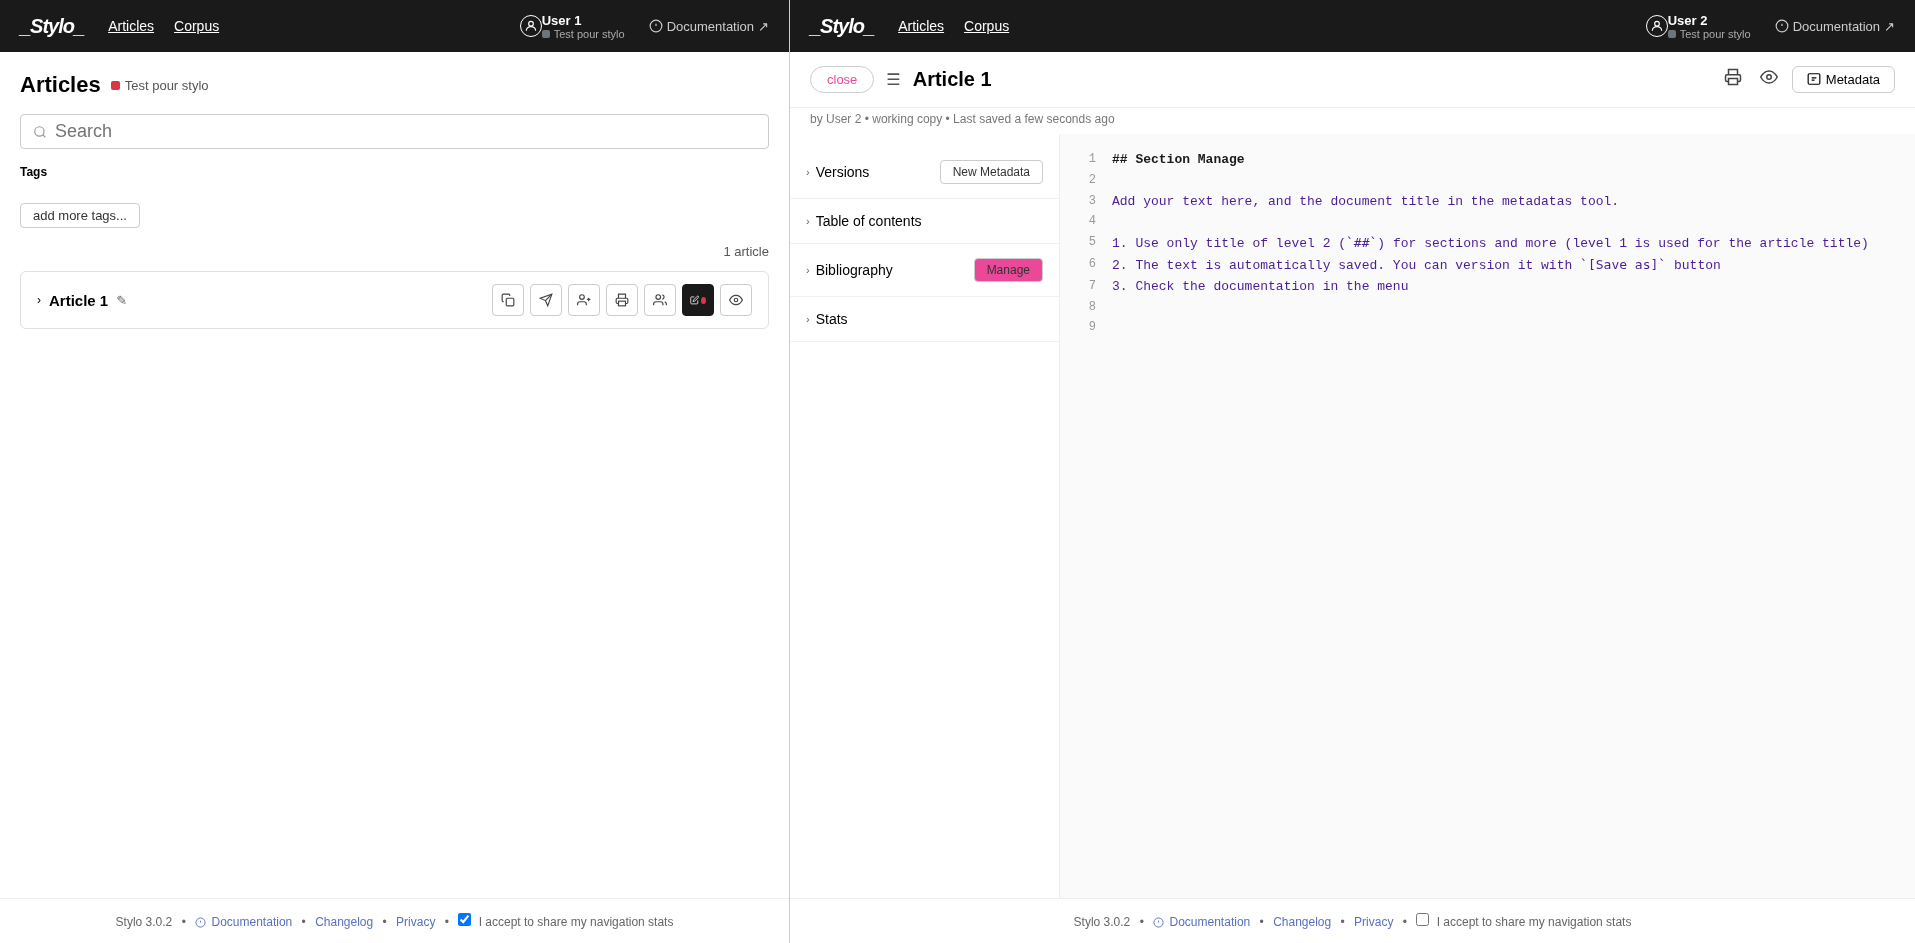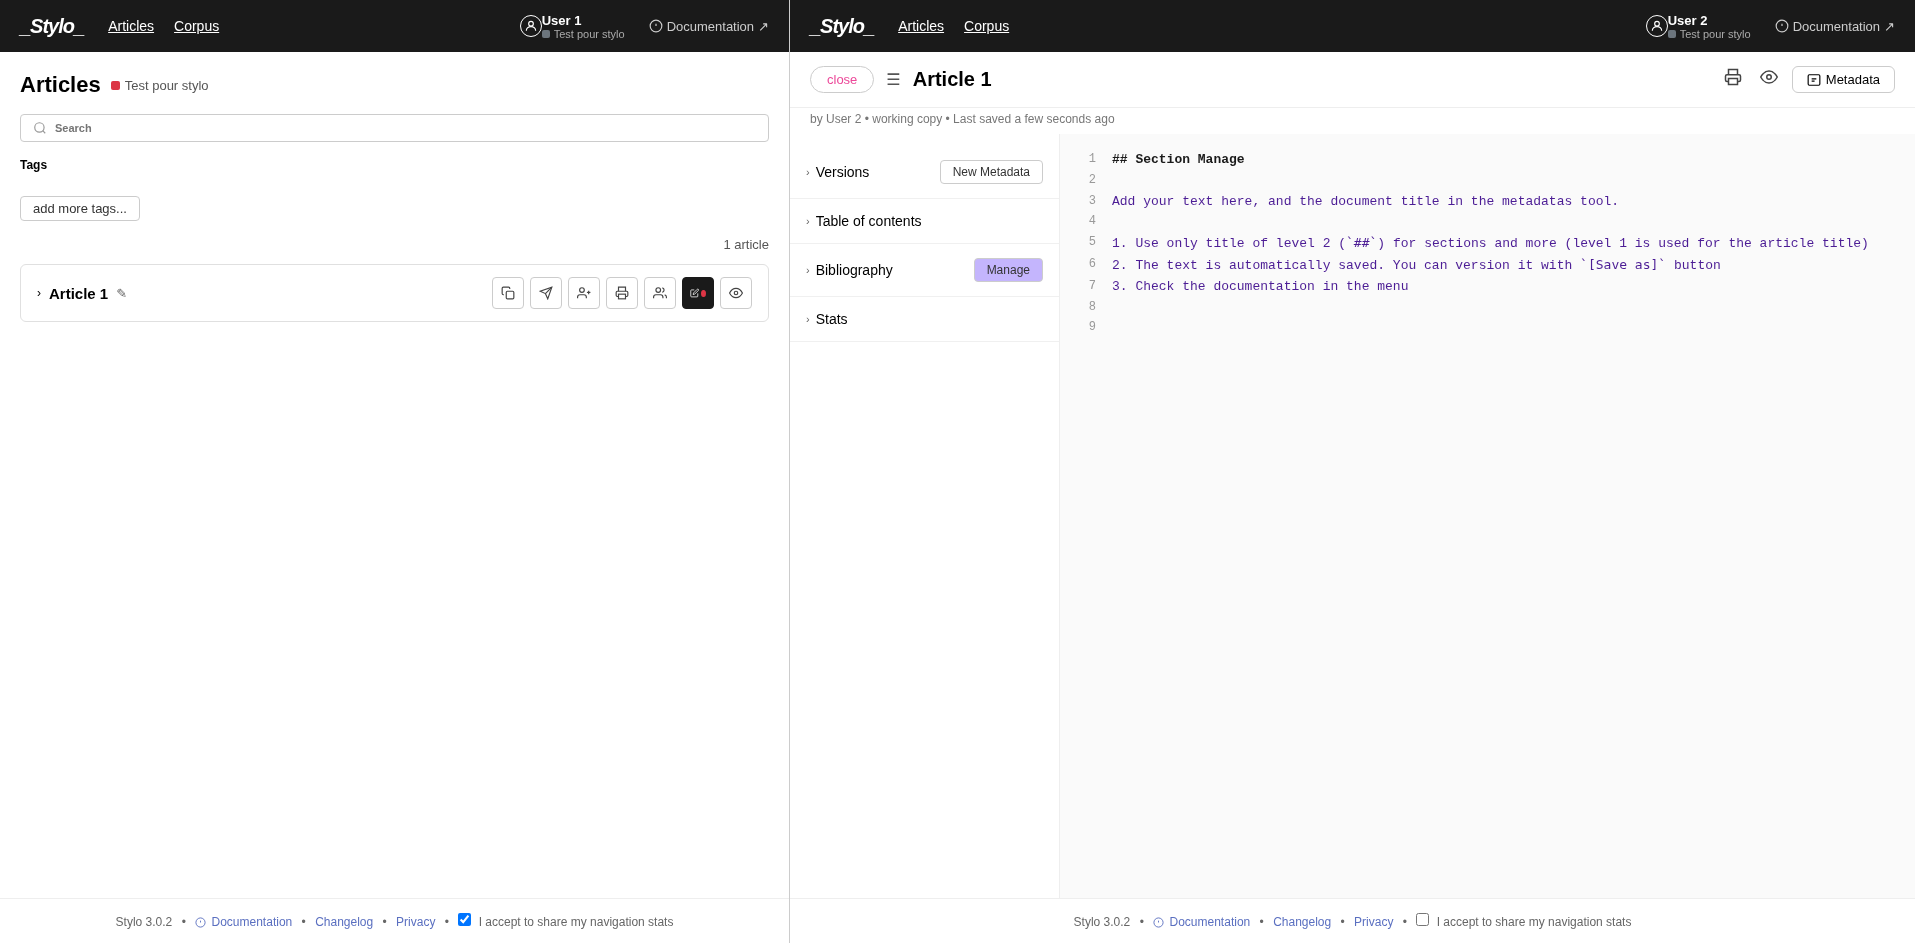--- a/index.html
+++ b/index.html
@@ -105,24 +105,23 @@
       align-items: center;
       border: 1px solid #ccc;
       border-radius: 4px;
       padding: 6px 12px;
       gap: 8px;
       margin-bottom: 16px;
     }
     .search-bar input {
       border: none;
       outline: none;
-      font-size: 11px;
+      font-size: 18px;
       flex: 1;
       background: transparent;
-      font-weight: bold;
     }
     .tags-section { margin-bottom: 16px; }
     .tags-label { font-weight: 700; font-size: 12px; margin-bottom: 24px; }
     .add-tags-btn {
       border: 1px solid #ccc;
       background: #fff;
       border-radius: 4px;
       padding: 4px 12px;
       font-size: 13px;
       color: #333;
@@ -258,21 +257,21 @@
       color: #444;
       padding: 4px;
     }
     .metadata-btn {
       border: 1px solid #ccc;
       background: #fff;
       border-radius: 6px;
       padding: 5px 14px;
       font-size: 13px;
       cursor: pointer;
-      display: flex; align-items: center; gap: 5px;
+      display: flex; align-items: flex-start; gap: 5px;
     }
 
     
     .article-subtitle {
       font-size: 12px;
       color: #777;
       padding: 4px 20px 8px;
     }
 
     
@@ -316,21 +315,21 @@
       border: 1px solid #ccc;
       background: #fff;
       border-radius: 4px;
       padding: 4px 12px;
       font-size: 12px;
       cursor: pointer;
       color: #333;
     }
     .manage-btn {
       border: 1px solid #ccc;
-      background: #c4b5fd;
+      background: #ec4899;
       border-radius: 4px;
       padding: 4px 12px;
       font-size: 12px;
       cursor: pointer;
       color: #333;
     }
 
     
     .editor-main {
       flex: 1;

